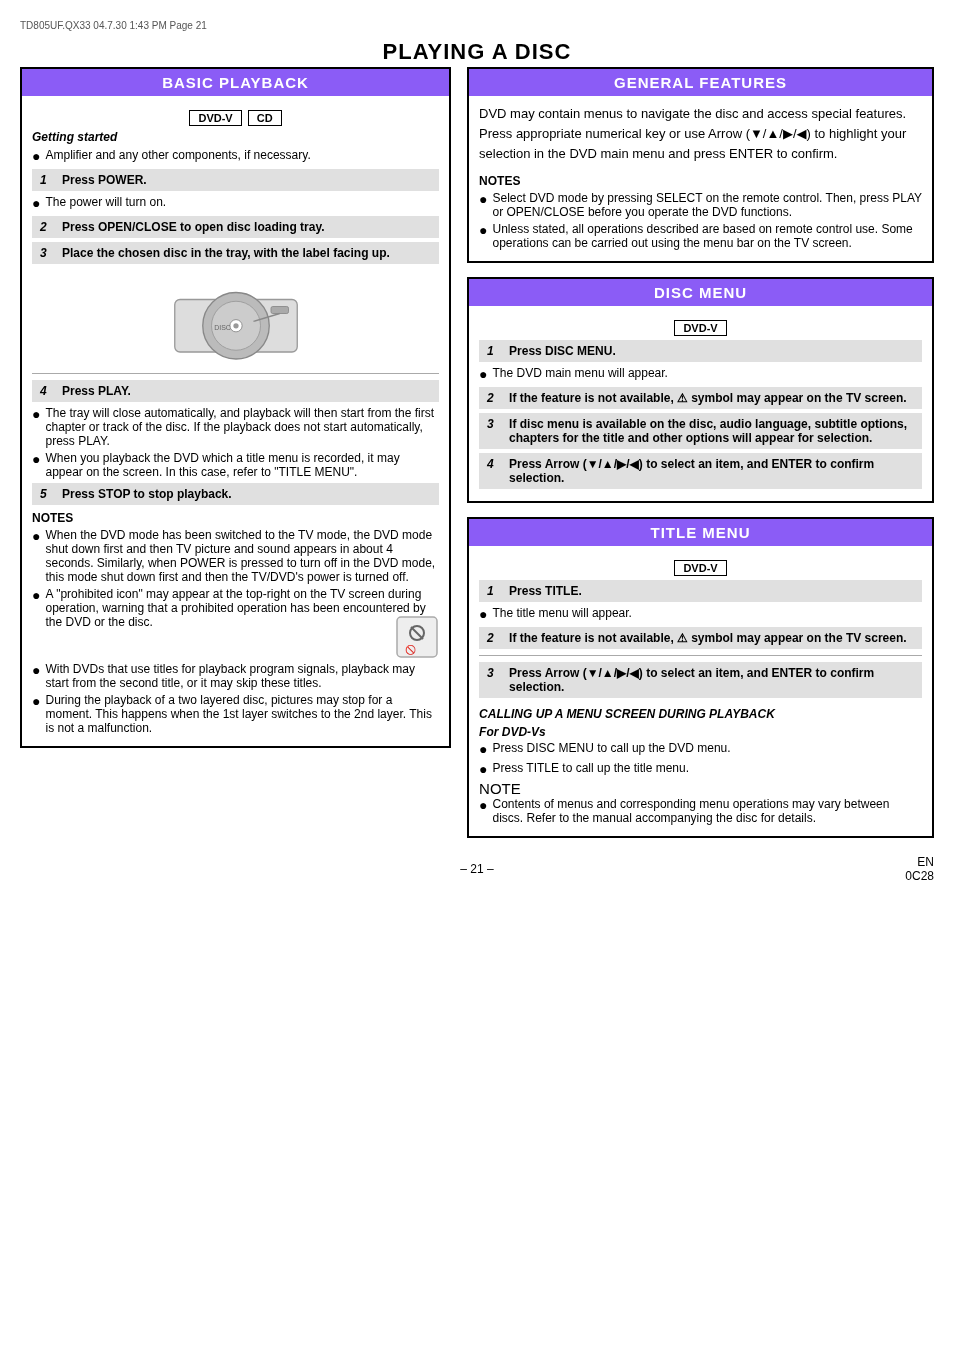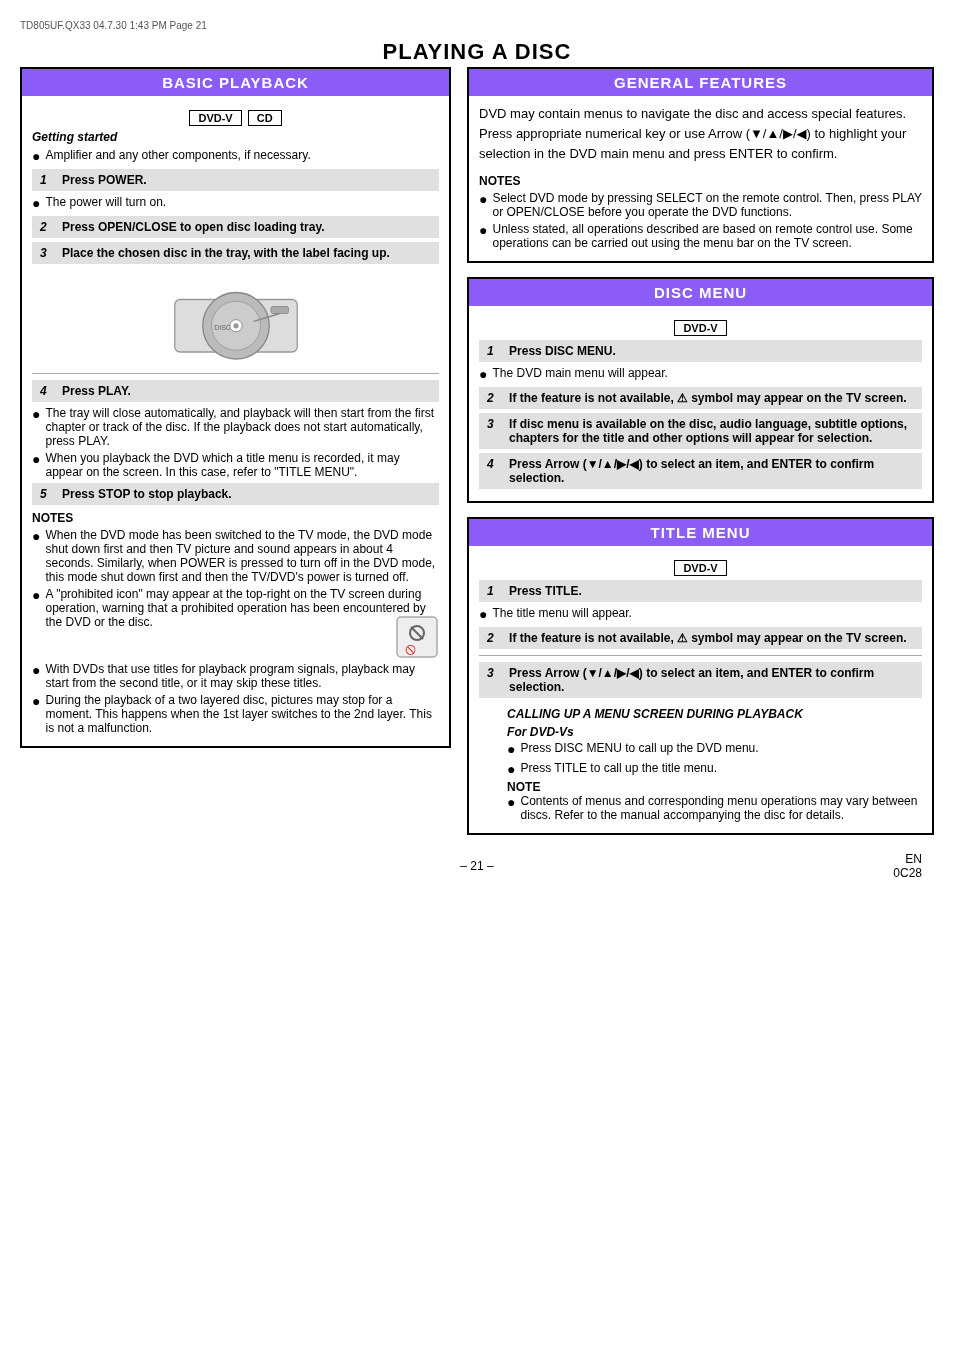--- a/index.html
+++ b/index.html
@@ -110,38 +110,37 @@
       font-size: 12px;
       margin: 6px 0 3px 0;
     }
     .general-text {
       font-size: 13px;
       line-height: 1.55;
       margin-bottom: 10px;
     }
     .calling-section {
       margin-top: 8px;
-      margin-left: 28px;
     }
     .calling-heading {
       font-style: italic;
       font-weight: bold;
       font-size: 12px;
       line-height: 1.4;
       margin-bottom: 2px;
     }
     .for-dvd-label {
       font-style: italic;
       font-weight: bold;
       font-size: 12px;
       margin-bottom: 2px;
     }
     .note-bold {
-      font-weight: bold;
-      font-size: 12px;
+      font-weight: normal;
+      font-size: 15px;
     }
     .step-shaded {
       background: #e0e0e0;
       padding: 4px 8px;
       margin: 4px 0;
     }
     .step-shaded-inner {
       display: flex;
       align-items: flex-start;
     }
@@ -386,17 +385,17 @@
         </div>
 
       </div>
     </div>
 
   </div>
 </div>
 
 <div style="display:flex; justify-content:center; align-items:center; margin-top:10px; font-size:12px; position:relative;">
   <span>– 21 –</span>
-  <span style="position:absolute;right:12px; text-align:right;">
+  <span style="position:absolute;right:0; text-align:right;">
     <span>EN</span><br>
     <span>0C28</span>
   </span>
 </div>
 
 </body></html>

